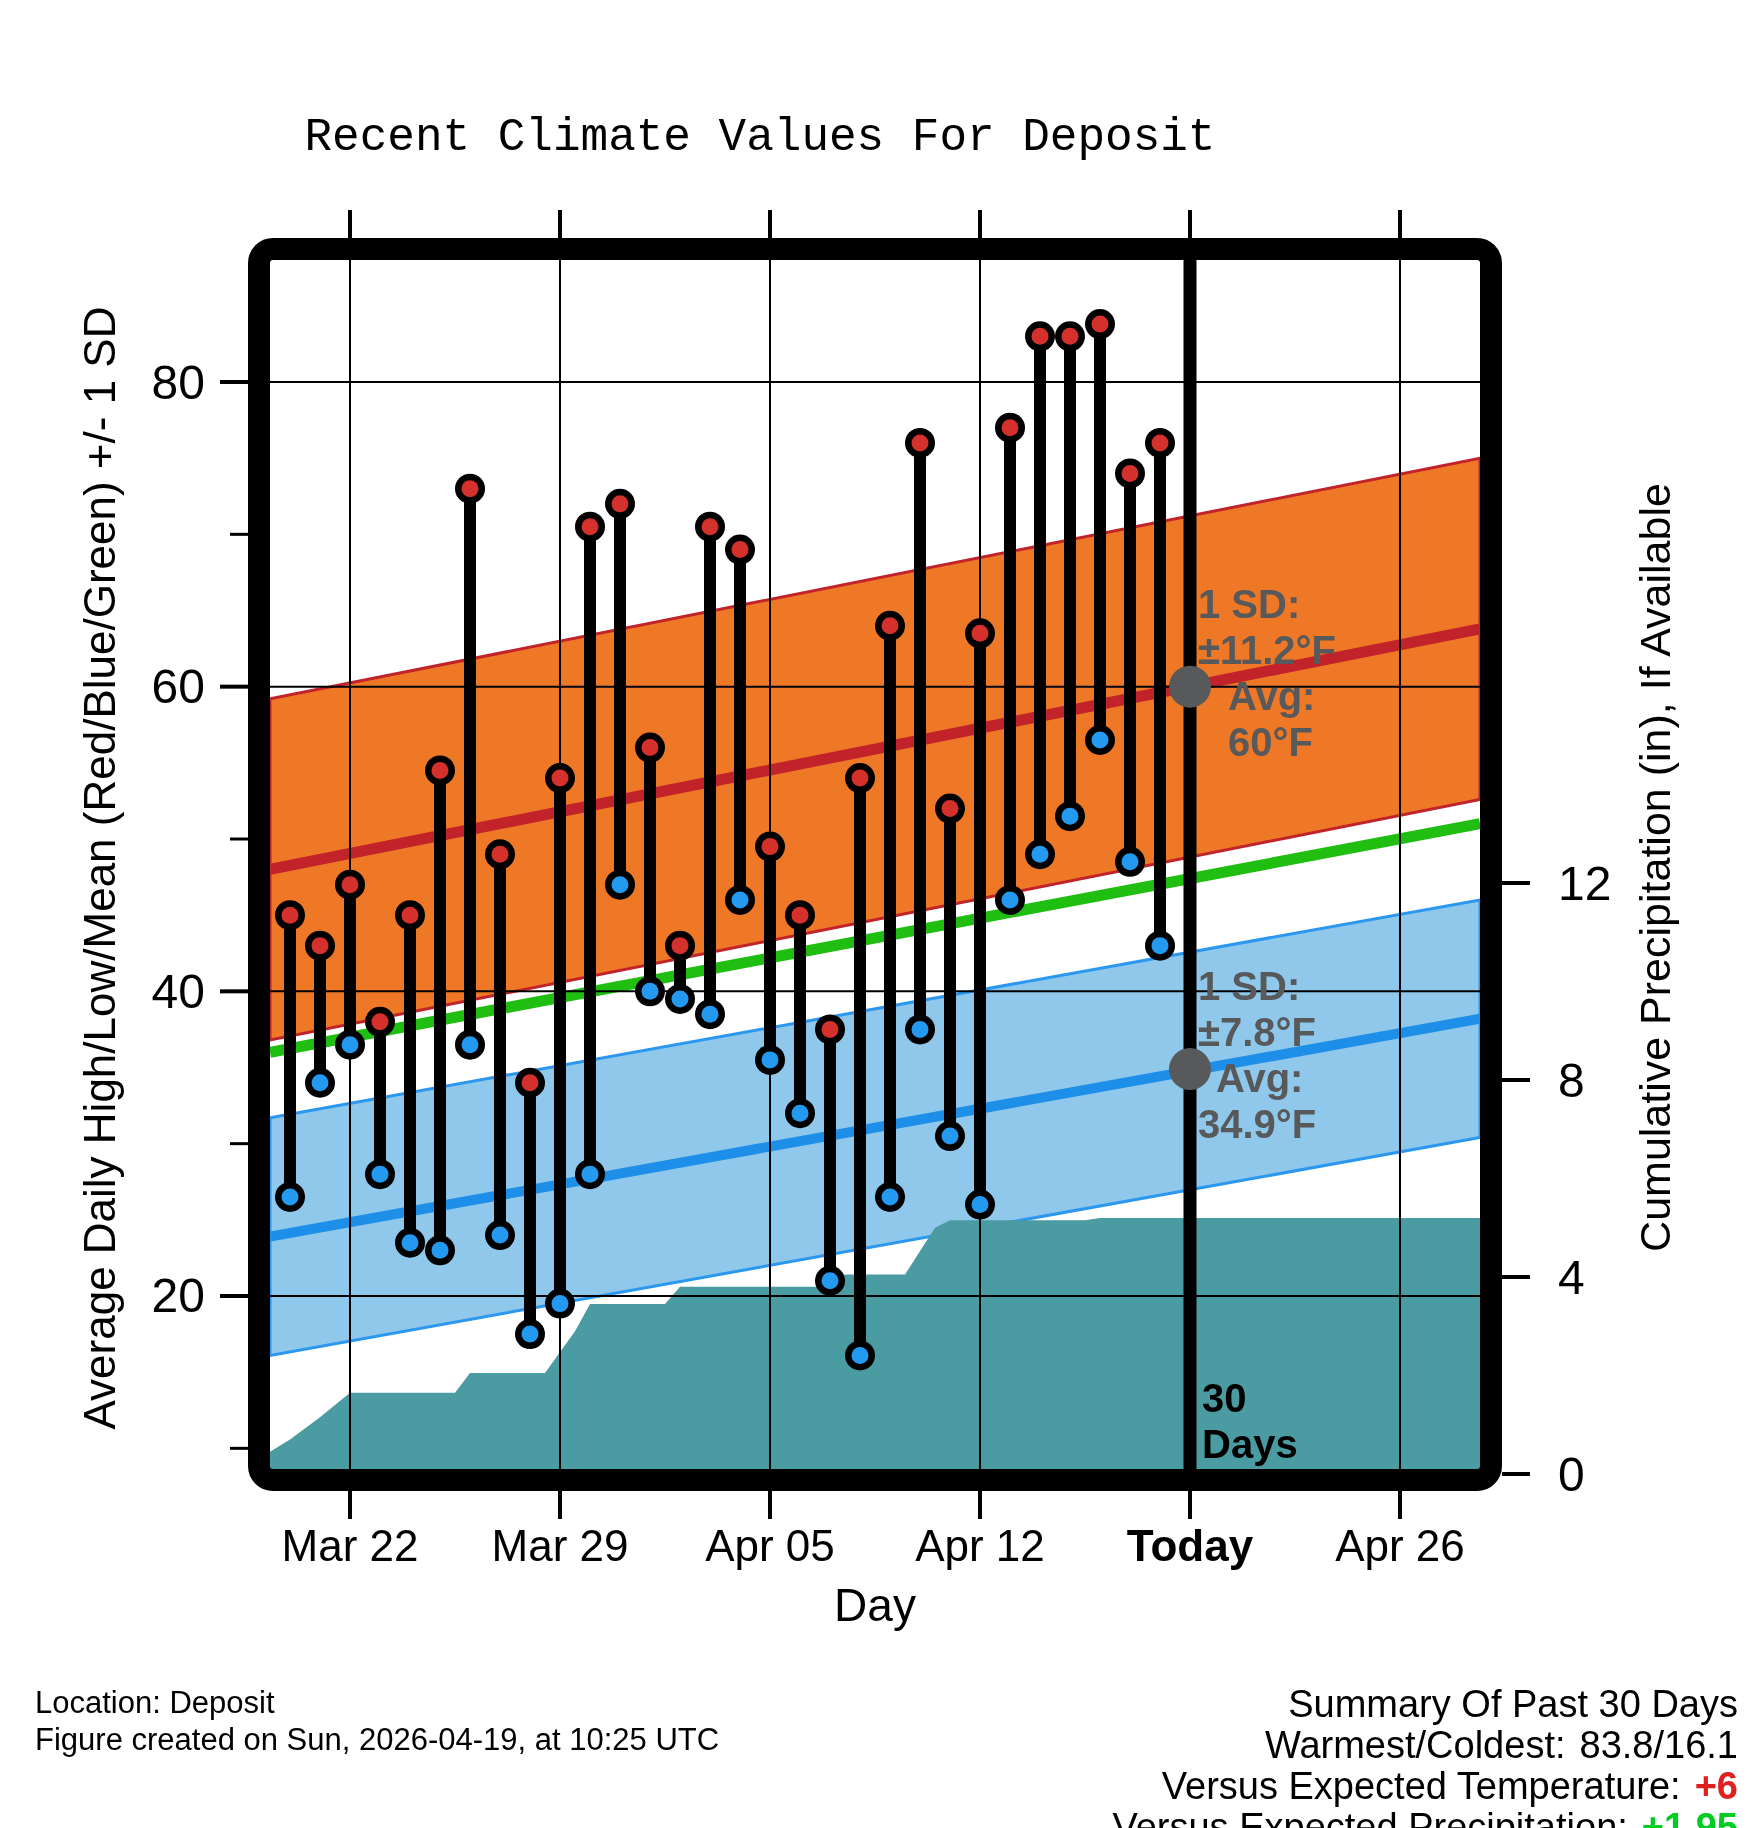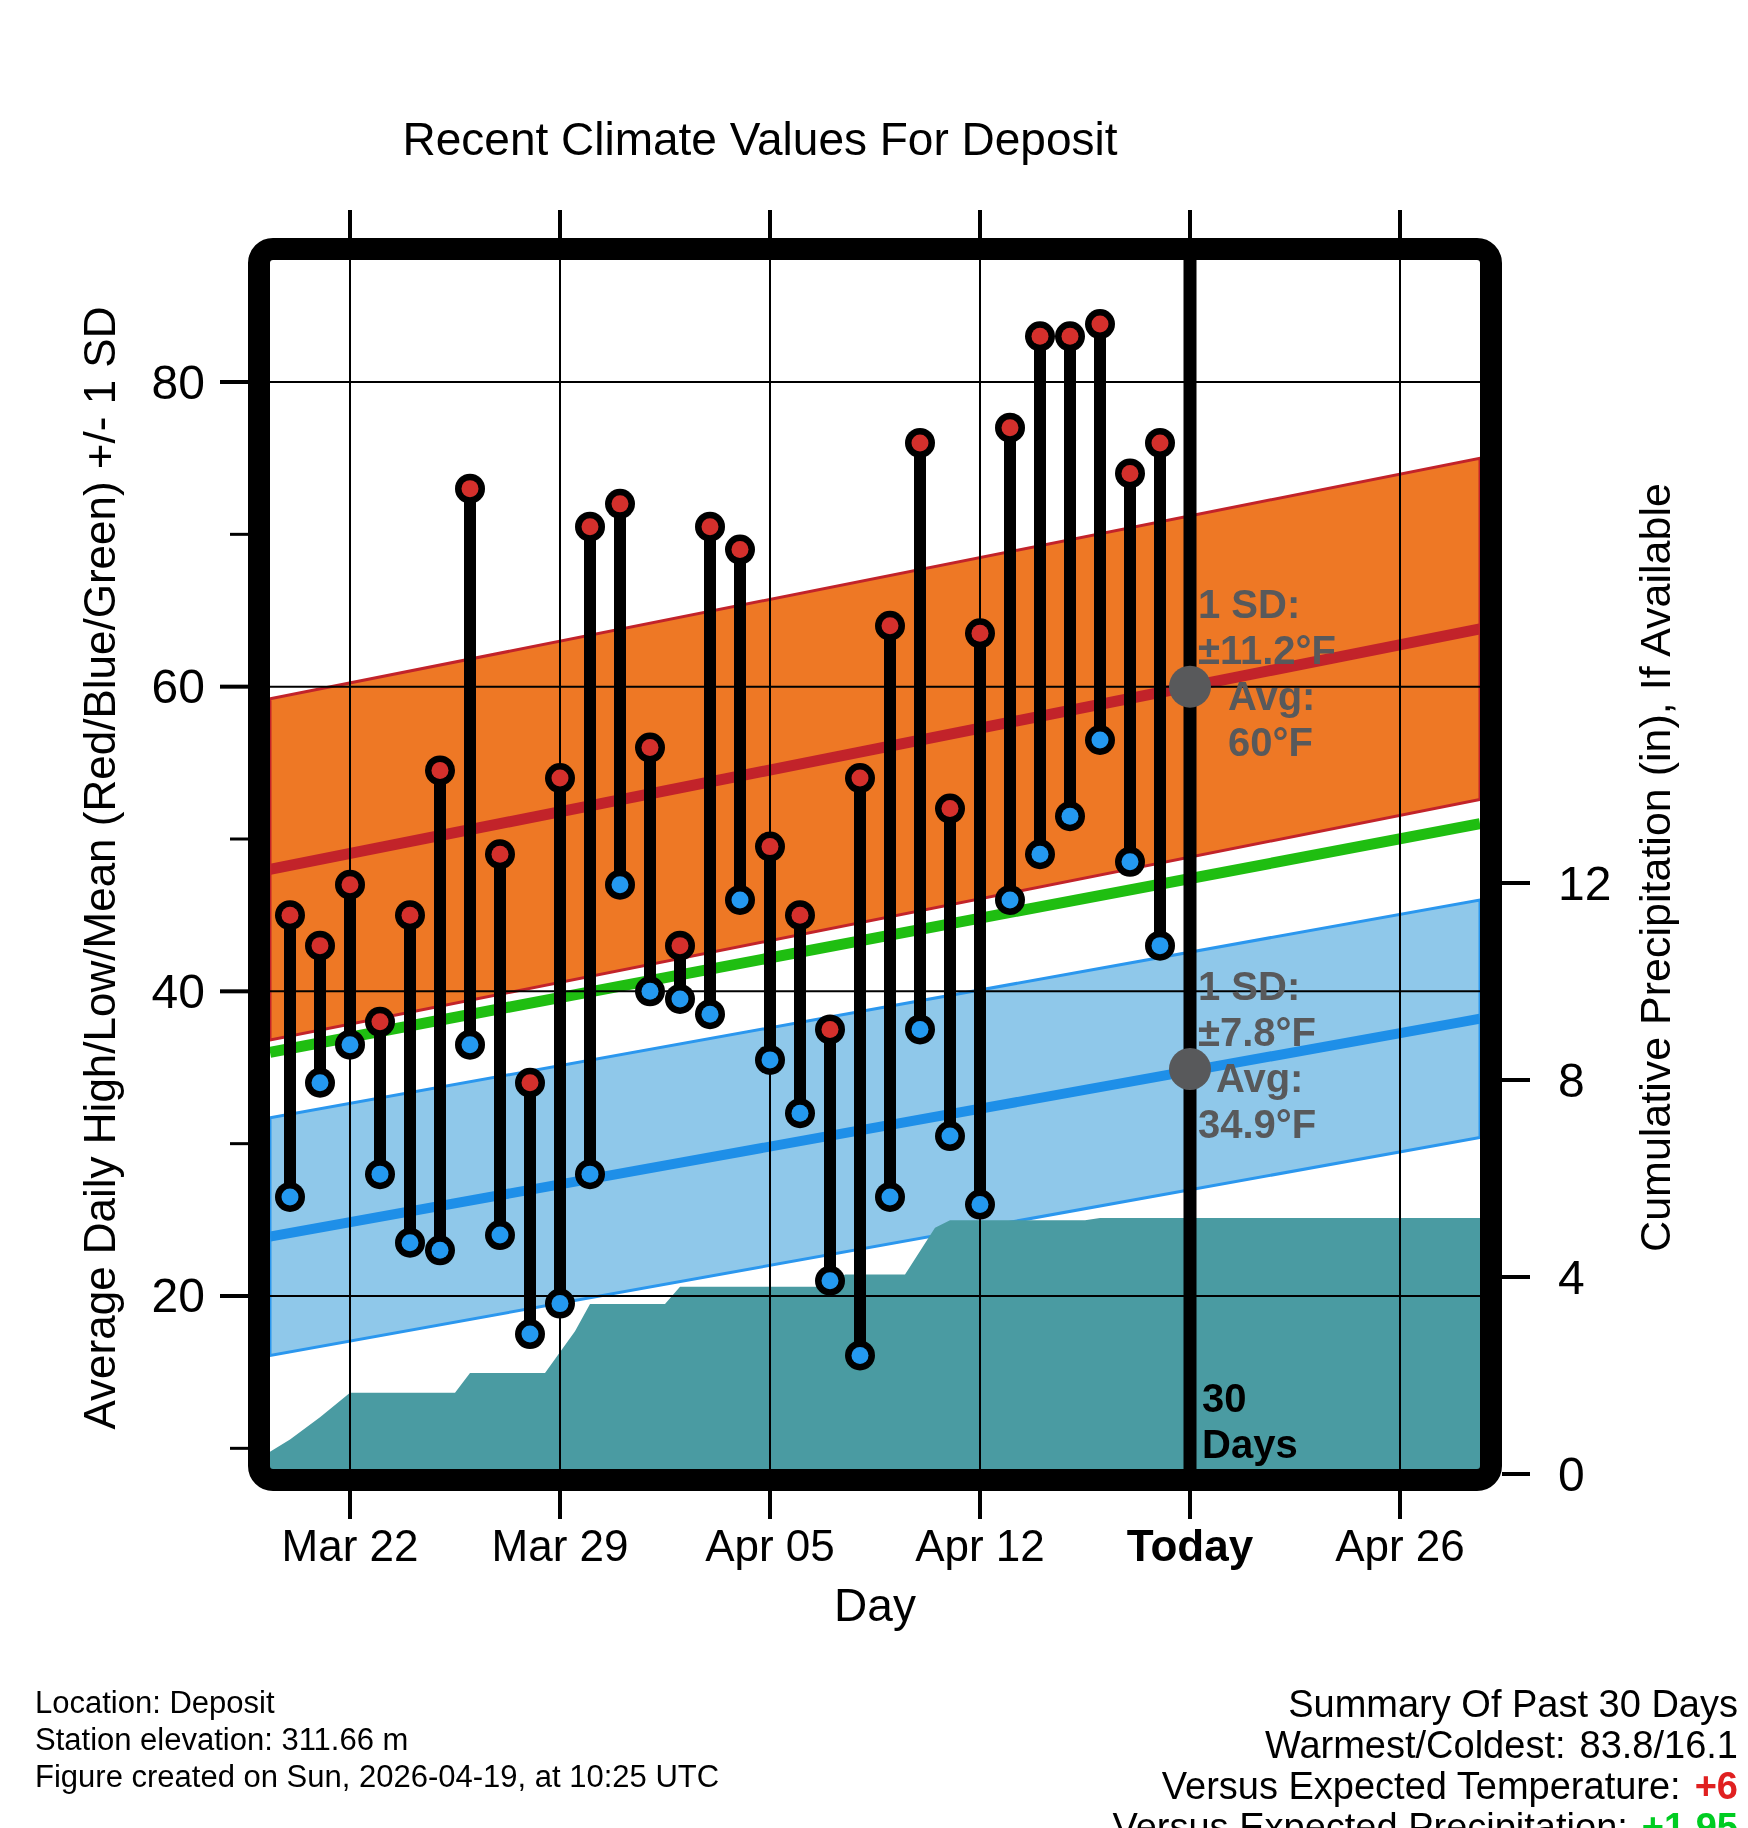--- a/index.html
+++ b/index.html
@@ -1,21 +1,21 @@
 <!DOCTYPE html>
 <html><head>
 <meta charset="utf-8">
 <style>
   html,body{margin:0;padding:0;background:#fff;}
   body{width:1748px;height:1828px;position:relative;overflow:hidden;
        font-family:"Liberation Sans","DejaVu Sans",sans-serif;color:#000;}
   .stage{position:absolute;inset:0;}
   #chart-svg{position:absolute;left:0;top:0;}
   .chart-title{position:absolute;left:150px;top:112px;width:1220px;text-align:center;
-       font-size:46px;letter-spacing:0px;}
+       font-size:46px;letter-spacing:0px;font-family:Liberation Mono, monospace;}
   .ylabel-left{position:absolute;left:-500px;top:843px;width:1200px;text-align:center;
        font-size:44px;transform:rotate(-90deg);transform-origin:center;}
   .ylabel-right{position:absolute;left:1055px;top:843px;width:1200px;text-align:center;
        font-size:43px;transform:rotate(-90deg);transform-origin:center;}
   .xlabel{position:absolute;left:275px;top:1578px;width:1200px;text-align:center;font-size:46px;}
   .footer-left{position:absolute;left:35px;top:1684px;font-size:31px;line-height:37px;}
   .footer-right{position:absolute;right:10px;top:1684px;width:900px;font-size:38px;line-height:41px;text-align:right;}
   .footer-right .row{display:flex;justify-content:flex-end;align-items:flex-end;gap:14px;}
   .val-bold{font-weight:normal;}
   .val-red{font-weight:bold;}
@@ -250,21 +250,20 @@
       <text x="1216" y="1078" font-size="40" text-anchor="start" dominant-baseline="central" fill="#58595B" font-family="&quot;Liberation Sans&quot;,&quot;DejaVu Sans&quot;,sans-serif" font-weight="bold">Avg:</text>
       <text x="1198" y="1124" font-size="40" text-anchor="start" dominant-baseline="central" fill="#58595B" font-family="&quot;Liberation Sans&quot;,&quot;DejaVu Sans&quot;,sans-serif" font-weight="bold">34.9°F</text>
       <text x="1202" y="1398" font-size="40" text-anchor="start" dominant-baseline="central" fill="#000000" font-family="&quot;Liberation Sans&quot;,&quot;DejaVu Sans&quot;,sans-serif" font-weight="bold">30</text>
       <text x="1202" y="1444" font-size="40" text-anchor="start" dominant-baseline="central" fill="#000000" font-family="&quot;Liberation Sans&quot;,&quot;DejaVu Sans&quot;,sans-serif" font-weight="bold">Days</text>
     </svg>
 
   <div class="xlabel">Day</div>
 
   <div class="footer-left">
     <div>Location: Deposit</div>
-    <div>Station elevation: 311.66 m</div>
     <div>Figure created on Sun, 2026-04-19, at 10:25 UTC</div>
 
   </div>
 
   <div class="footer-right">
     <div class="row">
       <span>Summary Of Past 30 Days</span>
     </div>
     <div class="row">
       <span>Warmest/Coldest:</span>

